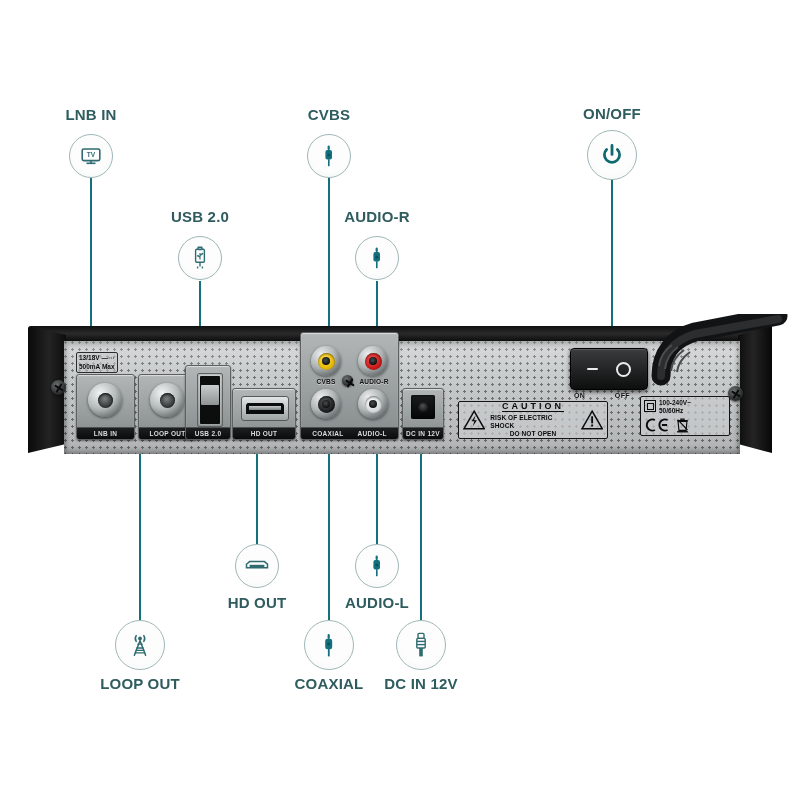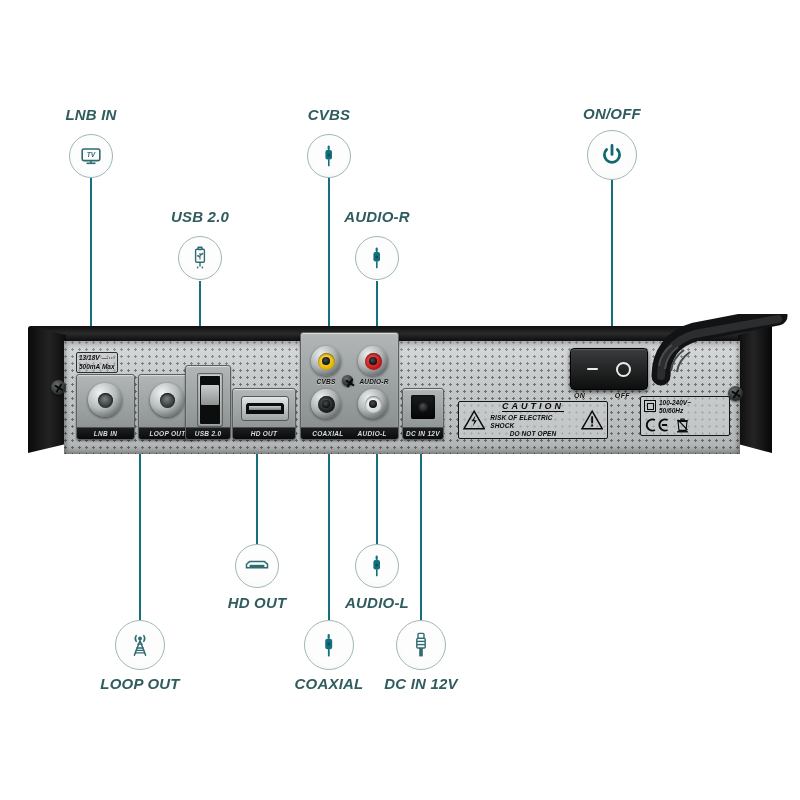--- a/index.html
+++ b/index.html
@@ -1,21 +1,21 @@
 <!DOCTYPE html>
 <html><head>
 <meta charset="utf-8">
 <style>
   html,body{margin:0;padding:0;}
   body{
     width:800px;height:800px;background:#ffffff;
     font-family:"Liberation Sans", sans-serif;
     overflow:hidden;position:relative;
   }
-  #stage{position:absolute;inset:0;width:800px;height:800px;font-style:italic;}
+  #stage{position:absolute;inset:0;width:800px;height:800px;}
 
   
   .callout-label{
     position:absolute;
     color:#2f5c5e;
     font-size:15px;
     font-weight:700;
     letter-spacing:.2px;
     white-space:nowrap;
     transform:translateX(-50%);

